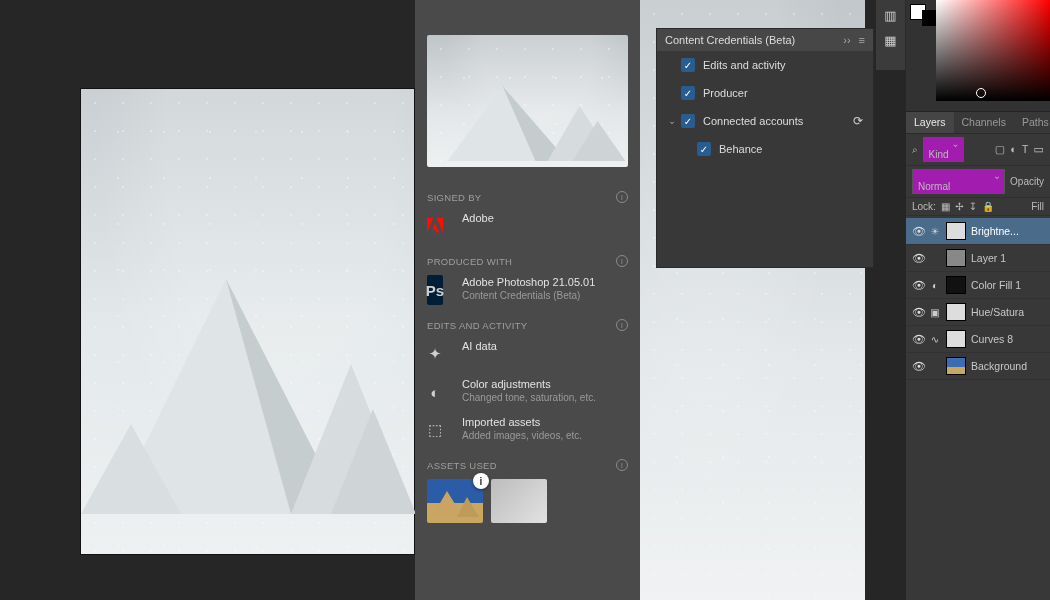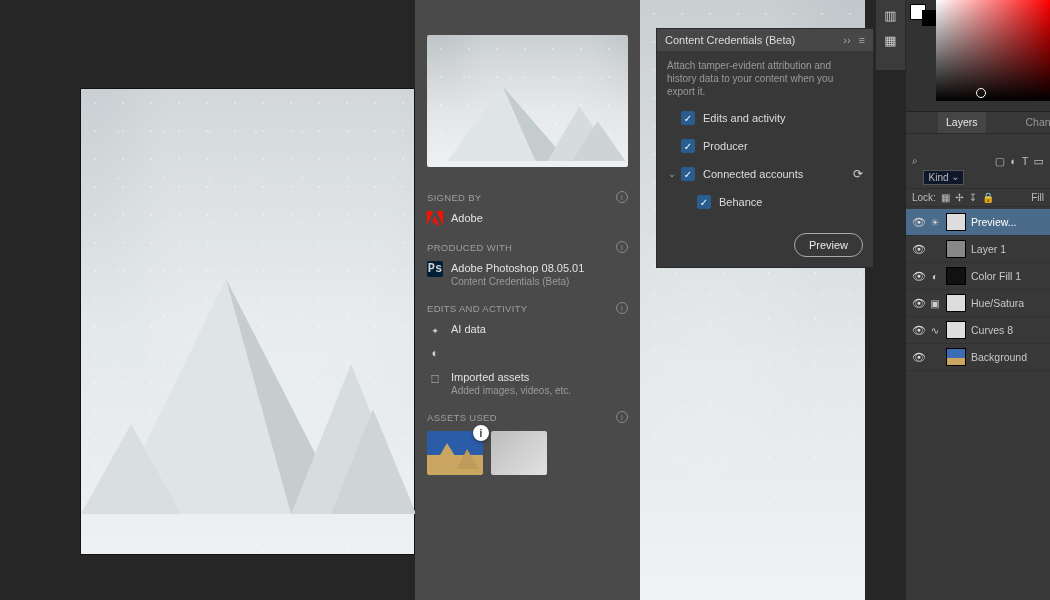--- a/index.html
+++ b/index.html
@@ -71,28 +71,28 @@
     }
     .info-glyph {
       width:12px;height:12px;border:1px solid #8a8a8a;border-radius:50%;
       font-size:8px; color:#8a8a8a; display:flex;align-items:center;justify-content:center;
     }
     .cc-row {
       display:flex; align-items:flex-start; gap:8px;
       padding: 4px 12px;
     }
     .cc-row .ico {
-      width:16px;height:16px;flex:0 0 16px;
+      width:16px;height:30px;flex:0 0 16px;
       display:flex;align-items:center;justify-content:center;
-      color:#d0d0d0; font-size:12px;font-family:Liberation Mono, monospace;
+      color:#d0d0d0; font-size:15px;
     }
     .ico-box { background:#001e36; color:#31a8ff; font-size:7px; font-weight:700;
                display:flex;align-items:center;justify-content:center;border-radius:2px;}
     .ico-adobe { width:14px;height:14px; }
-    .cc-row .txt { flex:1; }
+    .cc-row .txt { flex:1;margin-left:11px; }
     .cc-row .txt .t { color:#e2e2e2; font-size:11px; line-height:14px;}
     .cc-row .txt .sub { color:#9a9a9a; font-size:10px; line-height:13px;}
 
     .assets-row {
       display:flex; gap:8px; padding:4px 12px;
     }
     .asset-thumb {
       width:56px; height:44px; border-radius:2px; position:relative;
     }
     .asset-thumb.pyr-blue { background:linear-gradient(180deg,#2b5ca8 0%, #2b5ca8 55%, #caa760 55%,#caa760 100%); }
@@ -179,30 +179,30 @@
     
     .layers {
       position:absolute; left:906px; top:112px; width:144px; height:488px;
       background:#383838; color:#c8c8c8;
     }
     .layers .tabs {
       display:flex; padding:0; height:22px; border-bottom:1px solid #2a2a2a;
       font-size:10.5px;
     }
     .layers .tabs span {
-      padding:4px 8px; color:#999;margin-left:32px;
+      padding:4px 8px; color:#999;
     }
     .layers .tabs span.active { color:#e8e8e8; background:#454545;}
     .layers .filter-row, .layers .blend-row, .layers .lock-row {
       display:flex; align-items:center; gap:5px; padding:3px 6px; font-size:10px;
       border-bottom:1px solid #2f2f2f; color:#bbb;
     }
     .layers .sel {
-      background:#0f172a; border:1px solid #555; padding:1px 14px 1px 5px;
-      font-size:10px; position:relative;margin-top:33px;
+      background:#a21caf; border:1px solid #555; padding:11px 14px 1px 5px;
+      font-size:10px; position:relative;
     }
     .layers .sel::after{content:"⌄";position:absolute;right:3px;top:0;color:#aaa;}
     .layers .row-icons span { font-size:11px;}
     .layers .layer-list { padding-top:2px; }
     .layer {
       display:flex; align-items:center; gap:5px;
       padding:4px 6px; font-size:10.5px;
       border-bottom:1px solid #313131;
     }
     .layer.selected { background:#4a6b8a; color:#fff;}
@@ -273,37 +273,41 @@
       </div>
   </div>
 
   <div class="cc-label">
     <span>PRODUCED WITH</span>
     <span class="info-glyph">i</span>
   </div>
   <div class="cc-row">
     <span class="ico ico-box">Ps</span>
     <div class="txt">
-      <div class="t">Adobe Photoshop 08.05.01</div>
+      <div class="t">Adobe Photoshop 21.05.01</div>
       <div class="sub">Content Credentials (Beta)</div>
     </div>
   </div>
 
   <div class="cc-label">
     <span>EDITS AND ACTIVITY</span>
     <span class="info-glyph">i</span>
   </div>
   <div class="cc-row">
     <span class="ico">✦</span>
     <div class="txt">
       <div class="t">AI data</div>
     </div>
   </div>
   <div class="cc-row">
     <span class="ico">◐</span>
+    <div class="txt">
+      <div class="t">Color adjustments</div>
+      <div class="sub">Changed tone, saturation, etc.</div>
+    </div>
   </div>
   <div class="cc-row">
     <span class="ico">⬚</span>
     <div class="txt">
       <div class="t">Imported assets</div>
       <div class="sub">Added images, videos, etc.</div>
     </div>
   </div>
 
   <div class="cc-label">
@@ -323,44 +327,40 @@
 </div>
 
 <div class="cc-export">
   <div class="hdr">
     <span>Content Credentials (Beta)</span>
     <span class="cc-header-ctrls">
       <span>››</span>
       <span>≡</span>
     </span>
   </div>
-  <div class="desc">Attach tamper-evident attribution and history data to your content when you export it.</div>
 
   <label class="cc-check">
     <span class="checkbox">✓</span>
     <span>Edits and activity</span>
   </label>
   <label class="cc-check">
     <span class="checkbox">✓</span>
     <span>Producer</span>
   </label>
   <label class="cc-check">
     <span class="chevron">⌄</span>
     <span class="checkbox">✓</span>
     <span>Connected accounts</span>
     <span class="refresh">⟳</span>
   </label>
   <label class="cc-check indent">
     <span class="checkbox">✓</span>
     <span>Behance</span>
   </label>
 
-  <div class="ftr">
-    <button class="preview-btn">Preview</button>
-  </div>
 </div>
 
 <div class="dock-icons">
   <span>▥</span>
   <span>▦</span>
 </div>
 
 <div class="color-picker">
   <div class="swatches">
     <div class="swatch" style="background:#fff"></div>
@@ -380,34 +380,38 @@
   <div class="filter-row">
     <span>⌕</span>
     <span class="sel">Kind</span>
     <span class="row-icons" style="margin-left:auto;display:flex;gap:5px">
       <span>▢</span>
       <span>◐</span>
       <span>T</span>
       <span>▭</span>
     </span>
   </div>
+  <div class="blend-row">
+    <span class="sel" style="flex:1">Normal</span>
+    <span>Opacity</span>
+  </div>
   <div class="lock-row">
     <span>Lock:</span>
     <span>▦</span>
     <span>✢</span>
     <span>↧</span>
     <span>🔒</span>
     <span style="margin-left:auto">Fill</span>
   </div>
   <div class="layer-list">
     <div class="layer selected">
       <span class="eye">👁</span>
       <span class="fx">☀</span>
       <span class="thumb"></span>
-      <span class="name">Preview...</span>
+      <span class="name">Brightne...</span>
     </div>
     <div class="layer">
       <span class="eye">👁</span>
       <span class="fx"></span>
       <span class="thumb hue"></span>
       <span class="name">Layer 1</span>
     </div>
     <div class="layer">
       <span class="eye">👁</span>
       <span class="fx">◐</span>

